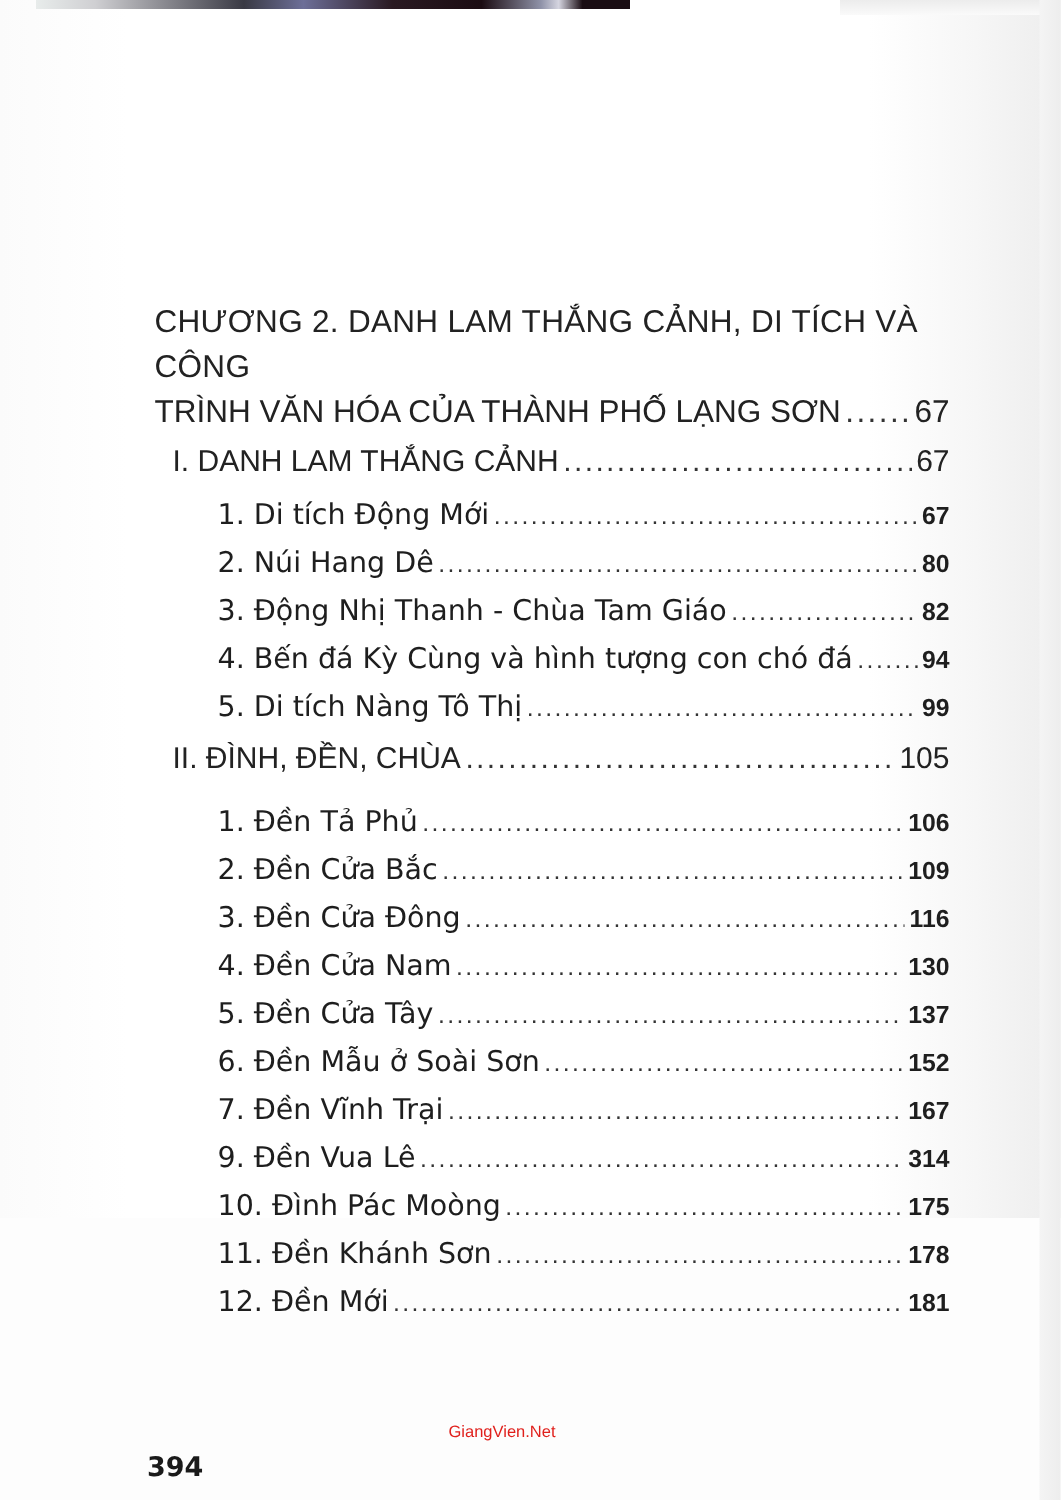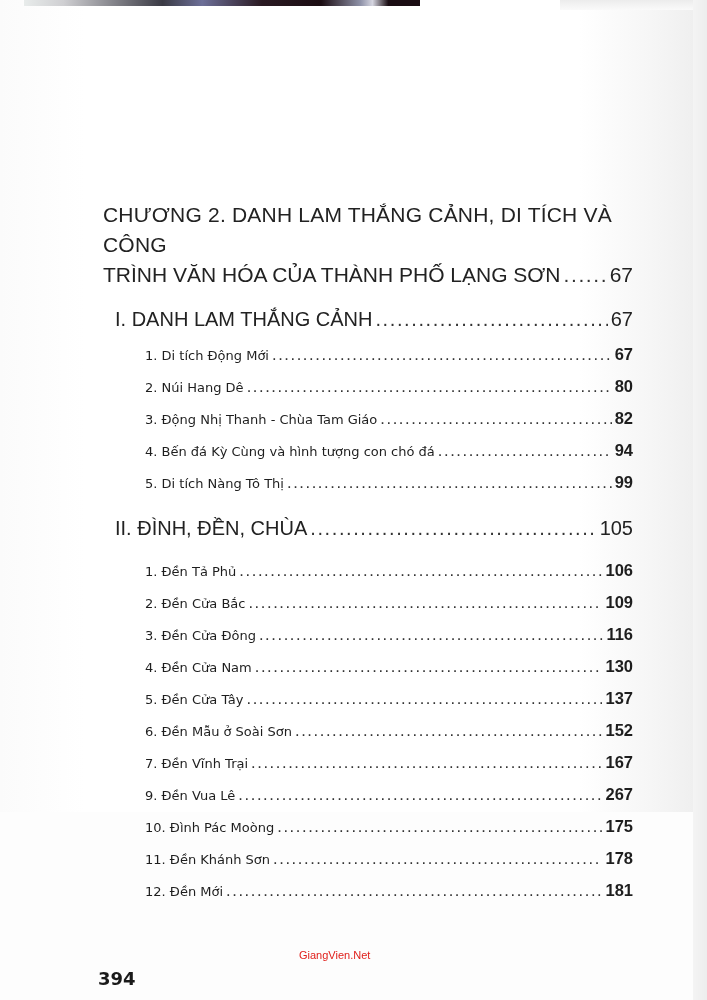--- a/index.html
+++ b/index.html
@@ -86,34 +86,34 @@
       font-size: 21px;
       line-height: 30px;
       color: #222;
       align-items: center;
     }
     .section {
       font-size: 20px;
       line-height: 30px;
       margin-left: 12px;
       color: #222;
-      margin-top: 14px;
+      margin-top: 3px;
     }
     .entry {
       font-size: 16.5px;
       line-height: 31px;
       margin-left: 42px;
       color: #1e1e1e;
     }
     .entry .page-num {
       font-weight: bold;
     }
     .entry .label {
       font-family: "DejaVu Sans", sans-serif;
-      font-size: 13px;
+      font-size: 19px;
     }
     .sub-list-1 { margin-top: 5px; }
     .sub-list-2 { margin-top: 12px; }
     .footer-page-number {
       position: absolute;
       left: 98px;
       top: 968px;
       font-size: 18px;
       font-weight: bold;
       color: #1a1a1a;
@@ -214,21 +214,21 @@
         <span class="page-num">152</span>
       </div>
       <div class="row entry">
         <span class="label">7. Đền Vĩnh Trại</span>
         <span class="leader"></span>
         <span class="page-num">167</span>
       </div>
       <div class="row entry">
         <span class="label">9. Đền Vua Lê</span>
         <span class="leader"></span>
-        <span class="page-num">267</span>
+        <span class="page-num">314</span>
       </div>
       <div class="row entry">
         <span class="label">10. Đình Pác Moòng</span>
         <span class="leader"></span>
         <span class="page-num">175</span>
       </div>
       <div class="row entry">
         <span class="label">11. Đền Khánh Sơn</span>
         <span class="leader"></span>
         <span class="page-num">178</span>

